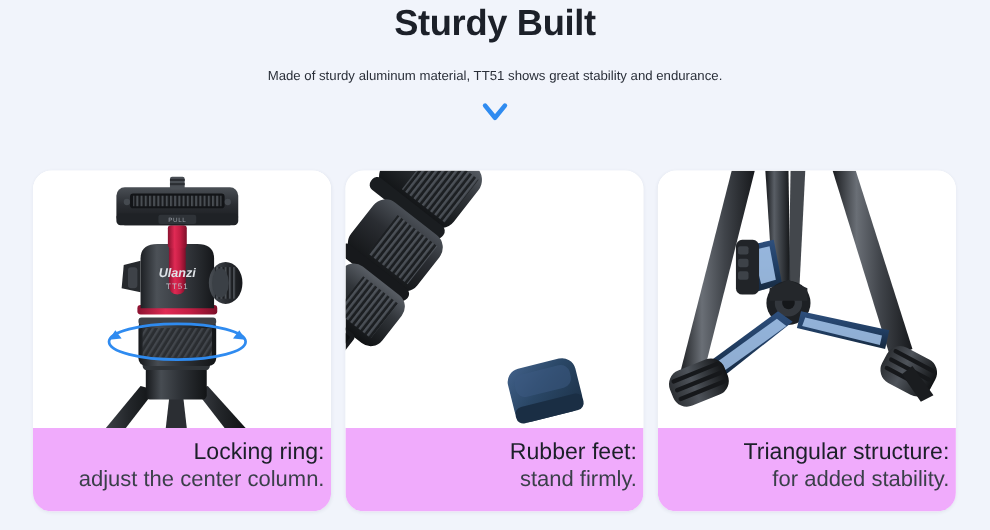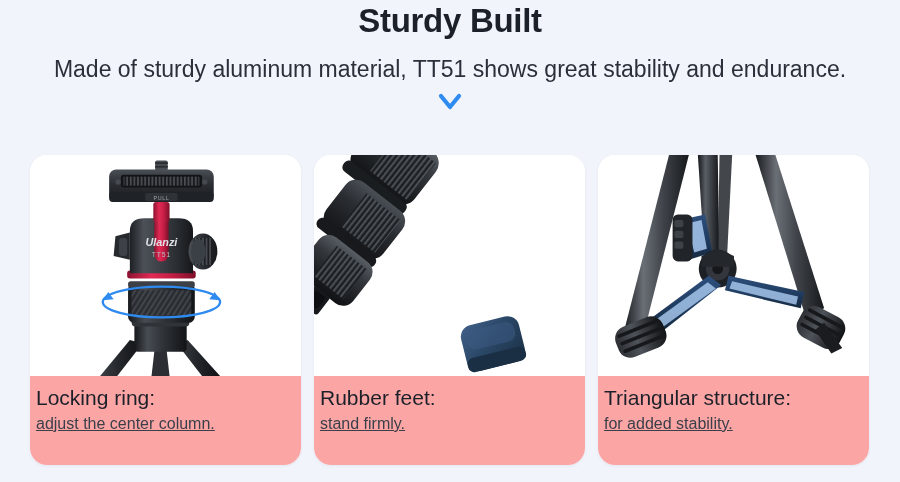--- a/index.html
+++ b/index.html
@@ -21,21 +21,21 @@
   }
   .page-title {
     font-size: 33px;
     font-weight: bold;
     color: #1c2029;
     letter-spacing: -0.3px;
     margin: 0;
     line-height: 42px;
   }
   .page-subtitle {
-    font-size: 23px;
+    font-size: 12px;
     color: #2a2f39;
     margin: 0;
     padding-top: 16px;
     line-height: 22px;
   }
   .chevron-wrap {
     height: 30px;
     display: flex;
     align-items: center;
     justify-content: center;
@@ -63,36 +63,35 @@
     overflow: hidden;
   }
   .card-figure {
     flex: 1 1 auto;
     position: relative;
     background: #ffffff;
     overflow: hidden;
   }
   .card-caption {
     flex: 0 0 auto;
-    background: #fca5a5;
-    text-align: left;
+    background: #f0abfc;
+    text-align: right;
     padding: 8px 6px 14px 6px;
   }
   .caption-title {
     font-size: 21px;
     color: #1c2029;
     line-height: 27px;
     margin: 0;
   }
   .caption-sub {
-    font-size: 16px;
+    font-size: 20px;
     color: #3a3f49;
     line-height: 21px;
-    margin: 2px 0 17px 0;
-    text-decoration: underline;
+    margin: 2px 0 4px 0;
   }
 
   .fig-svg { width: 100%; height: 100%; display: block; }
 </style>
 </head>
 <body>
 
 <div class="page-header">
   <h1 class="page-title">Sturdy Built</h1>
   <p class="page-subtitle">Made of sturdy aluminum material, TT51 shows great stability and endurance.</p>

